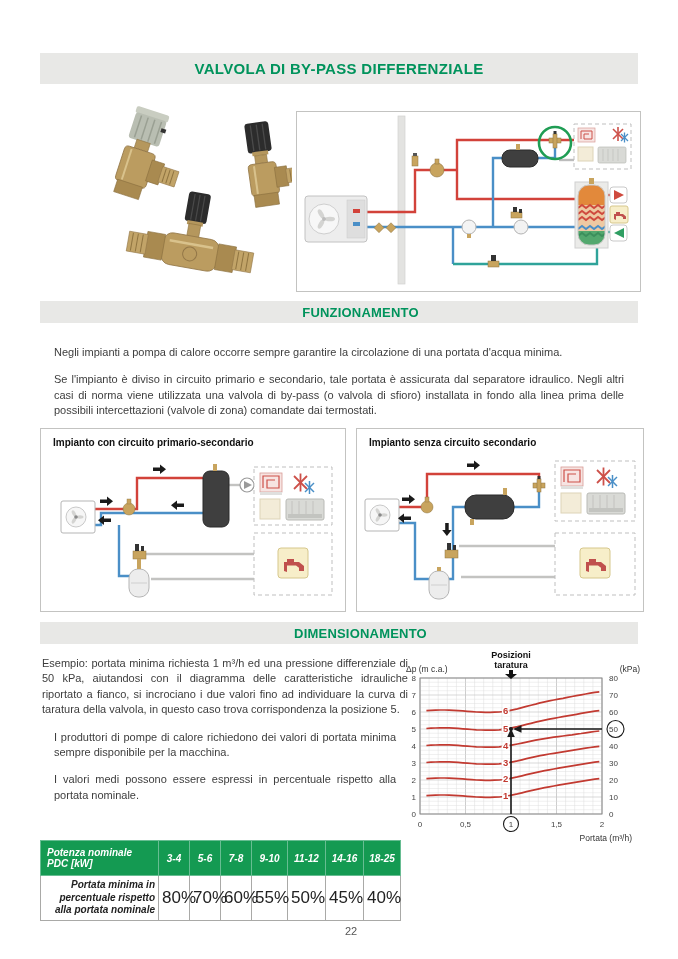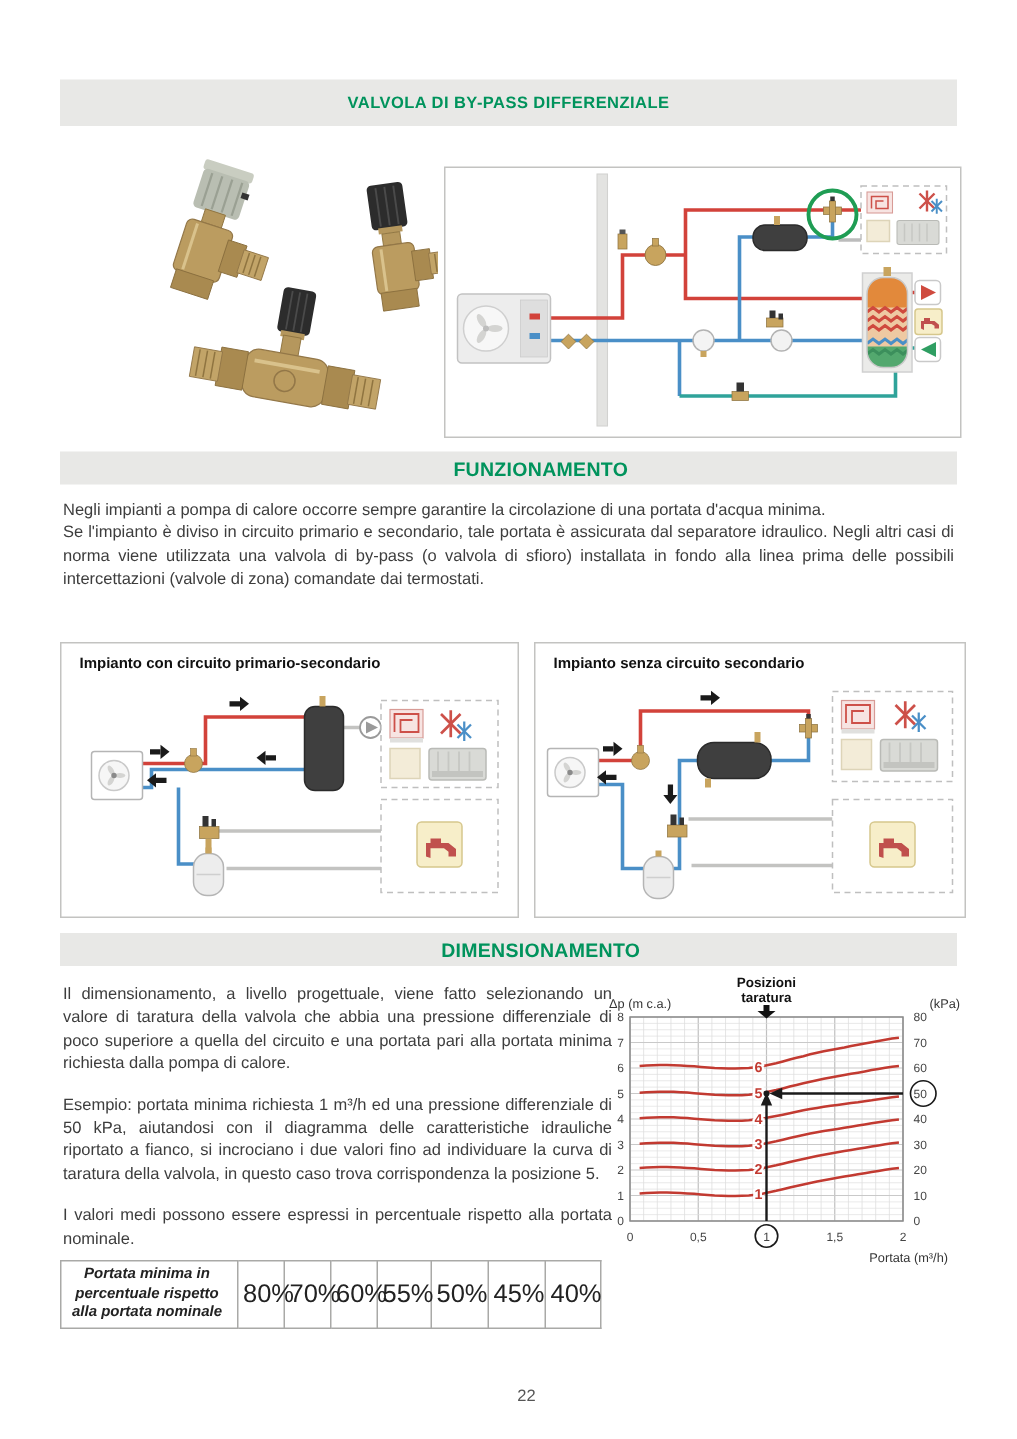--- a/index.html
+++ b/index.html
@@ -2,38 +2,38 @@
 <html><head>
 <meta charset="utf-8">
 <style>
   html,body{margin:0;padding:0;background:#fff;}
   .page{position:relative;width:678px;height:959px;background:#ffffff;overflow:hidden;
         font-family:"Liberation Sans",sans-serif;color:#3d3d3d;}
   .bar{position:absolute;left:40px;width:598px;background:#e8e8e6;display:flex;
        align-items:center;justify-content:center;}
   .bar span{color:#00935c;font-weight:bold;}
   .title-bar{top:53px;height:31px;}
-  .title-bar span{font-size:11px;letter-spacing:.3px;}
+  .title-bar span{font-size:15px;letter-spacing:.3px;}
   .section-bar{height:22px;}
   .section-bar span{font-size:13px;letter-spacing:.2px;padding-left:43px;}
   .textblock{position:absolute;font-size:11px;line-height:1.4;text-align:justify;color:#3d3d3d;}
   .textblock p{margin:0 0 12px 0;}
-  .textblock p.tight{margin:0;}
+  .textblock p.tight{margin:12px;}
   .diagram-box{position:absolute;border:1px solid #c3c3c1;background:#fff;}
   .diagram-title{position:absolute;left:12px;top:8px;font-size:10px;font-weight:bold;color:#111;}
   .chart-wrap{position:absolute;left:404px;top:648px;width:238px;height:200px;}
   table.data{position:absolute;left:40px;top:840px;width:360px;border-collapse:collapse;
              table-layout:fixed;font-size:10px;}
   table.data td{padding:2px 3px;}
   td.ghead{background:#149a52;color:#fff;font-style:italic;font-weight:bold;
            border:1px solid #67bd92;text-align:center;height:30px;}
   td.ghead.first{text-align:left;padding-left:6px;}
   td.gcell{background:#fff;border:1px solid #a9a9a7;text-align:center;height:40px;
            font-size:17px;color:#222;}
-  td.gcell.first{font-style:italic;font-weight:bold;text-align:center;padding-left:0;font-size:10px;line-height:1.25;}
+  td.gcell.first{font-style:italic;font-weight:bold;text-align:right;padding-left:0;font-size:10px;line-height:1.25;}
   .page-number{position:absolute;left:0;top:925px;width:678px;text-align:center;
                font-size:11px;color:#555;margin-left:12px;}
   svg text{font-family:"Liberation Sans",sans-serif;}
 </style>
 </head>
 <body>
 
 <div class="page">
 
   <div class="bar title-bar">
@@ -463,22 +463,22 @@
         </g>
       </g>
     </svg>
   </div>
 
   <div class="bar section-bar" style="top:622px;">
     <span>DIMENSIONAMENTO</span>
   </div>
 
   <div class="textblock" style="left:42px;top:656px;width:366px;">
-    <p>Il dimensionamento, a livello progettuale, viene fatto selezionando un valore di taratura della valvola che abbia una pressione differenziale di poco superiore a quella del circuito e una portata pari alla portata minima richiesta dalla pompa di calore.</p>
     <p>Esempio: portata minima richiesta 1 m³/h ed una pressione differenziale di 50 kPa, aiutandosi con il diagramma delle caratteristiche idrauliche riportato a fianco, si incrociano i due valori fino ad individuare la curva di taratura della valvola, in questo caso trova corrispondenza la posizione 5.</p>
+    <p class="tight">I produttori di pompe di calore richiedono dei valori di portata minima sempre disponibile per la macchina.</p>
     <p class="tight">I valori medi possono essere espressi in percentuale rispetto alla portata nominale.</p>
   </div>
 
   <div class="chart-wrap">
     <svg id="chart" width="238" height="200" viewBox="0 0 238 200">
         <line x1="16" y1="30" x2="16" y2="166" stroke="#c0c0c0" stroke-width="0.8"></line>
         <line x1="25.1" y1="30" x2="25.1" y2="166" stroke="#dcdcdc" stroke-width="0.5"></line>
         <line x1="34.2" y1="30" x2="34.2" y2="166" stroke="#dcdcdc" stroke-width="0.5"></line>
         <line x1="43.300000000000004" y1="30" x2="43.300000000000004" y2="166" stroke="#dcdcdc" stroke-width="0.5"></line>
         <line x1="52.4" y1="30" x2="52.4" y2="166" stroke="#dcdcdc" stroke-width="0.5"></line>
@@ -589,20 +589,30 @@
       <col style="width:118px">
         <col style="width:31px">
         <col style="width:31px">
         <col style="width:31px">
       <col style="width:36px">
         <col style="width:38px">
         <col style="width:38px">
         <col style="width:37px">
     </colgroup>
     <tbody>
+        <tr>
+      <td class="ghead first">Potenza nominale PDC [kW]</td>
+      <td class="ghead">3-4</td>
+      <td class="ghead">5-6</td>
+      <td class="ghead">7-8</td>
+      <td class="ghead">9-10</td>
+      <td class="ghead">11-12</td>
+      <td class="ghead">14-16</td>
+      <td class="ghead">18-25</td>
+    </tr>
     <tr>
       <td class="gcell first">Portata minima in percentuale rispetto alla portata nominale</td>
       <td class="gcell">80%</td>
       <td class="gcell">70%</td>
       <td class="gcell">60%</td>
       <td class="gcell">55%</td>
       <td class="gcell">50%</td>
       <td class="gcell">45%</td>
       <td class="gcell">40%</td>
     </tr>

